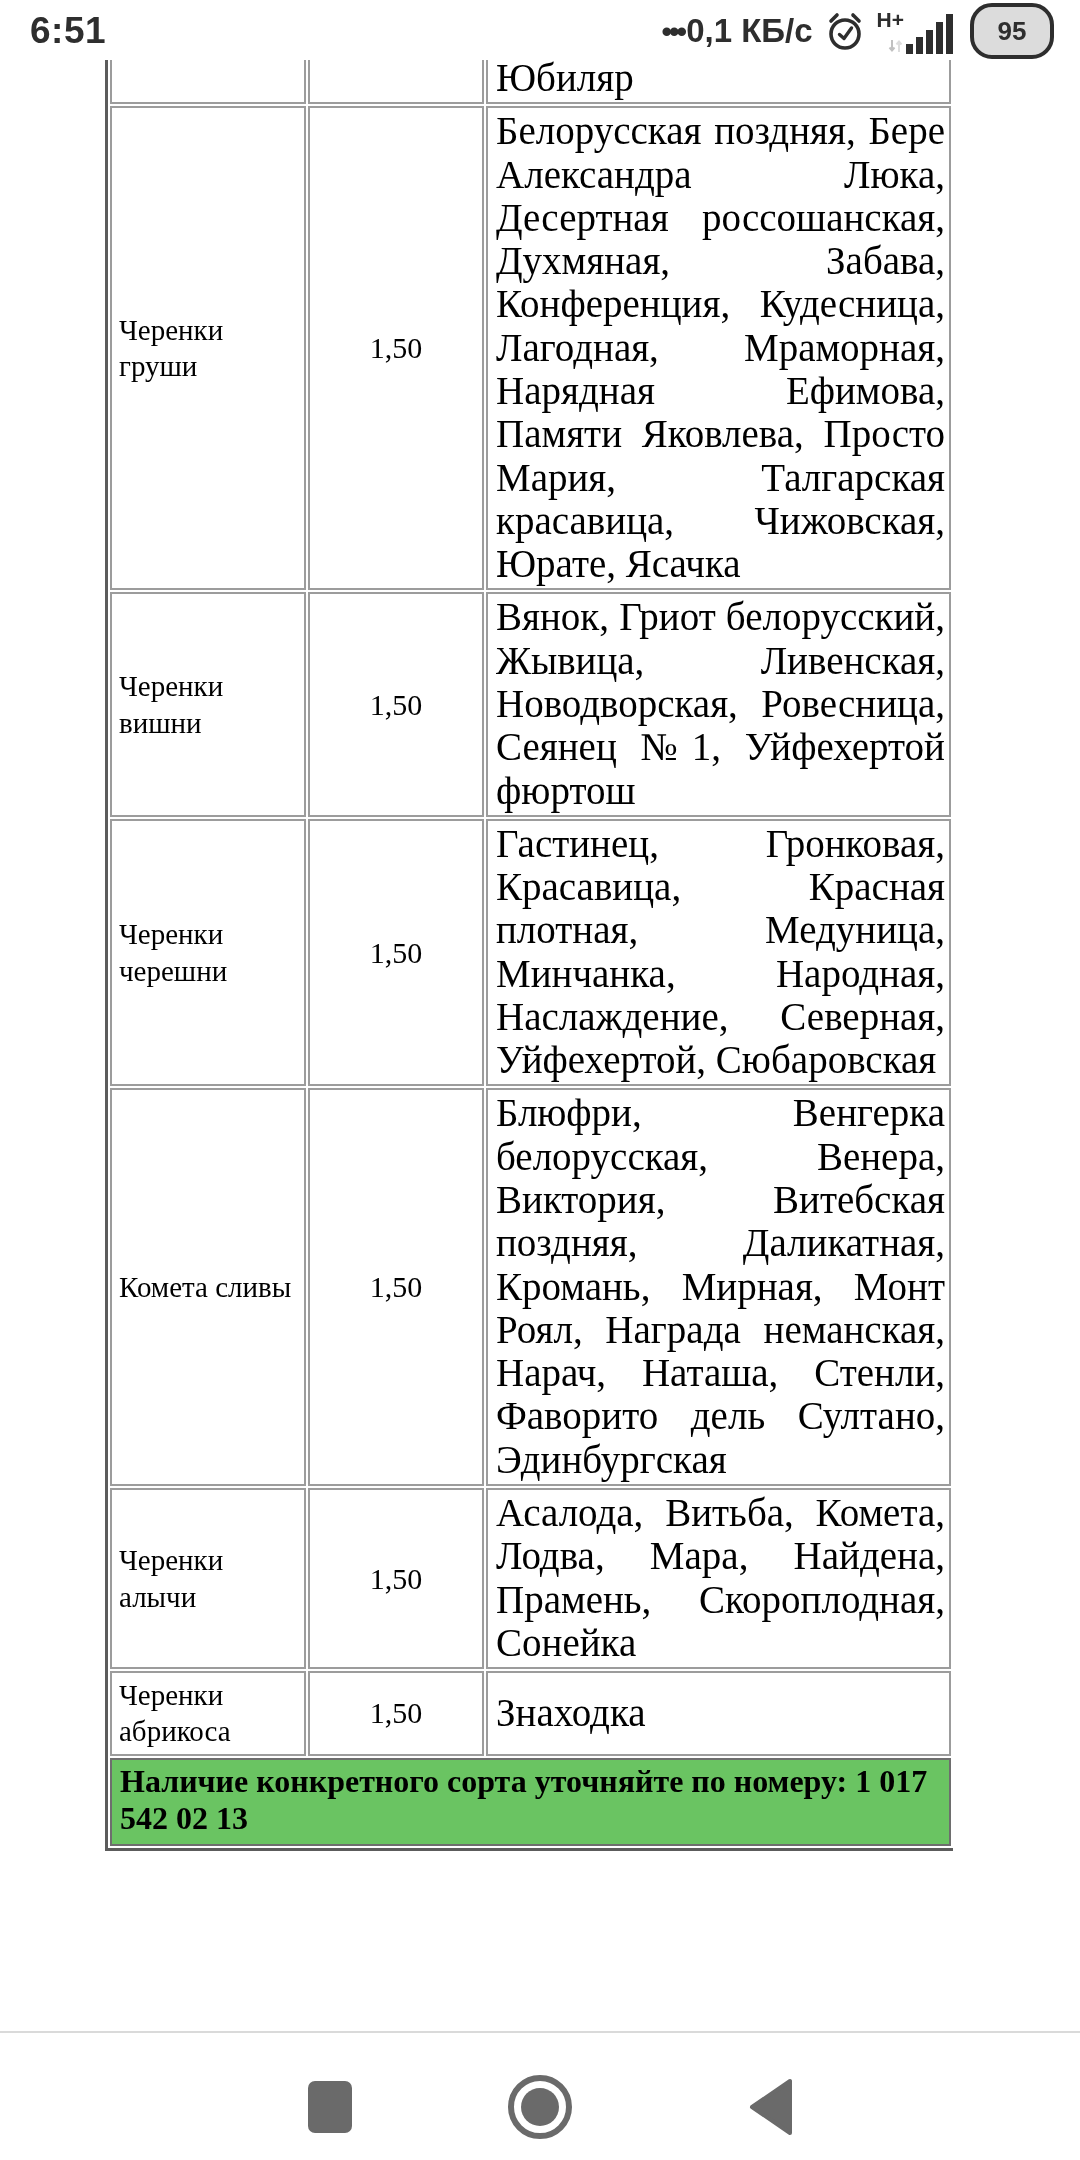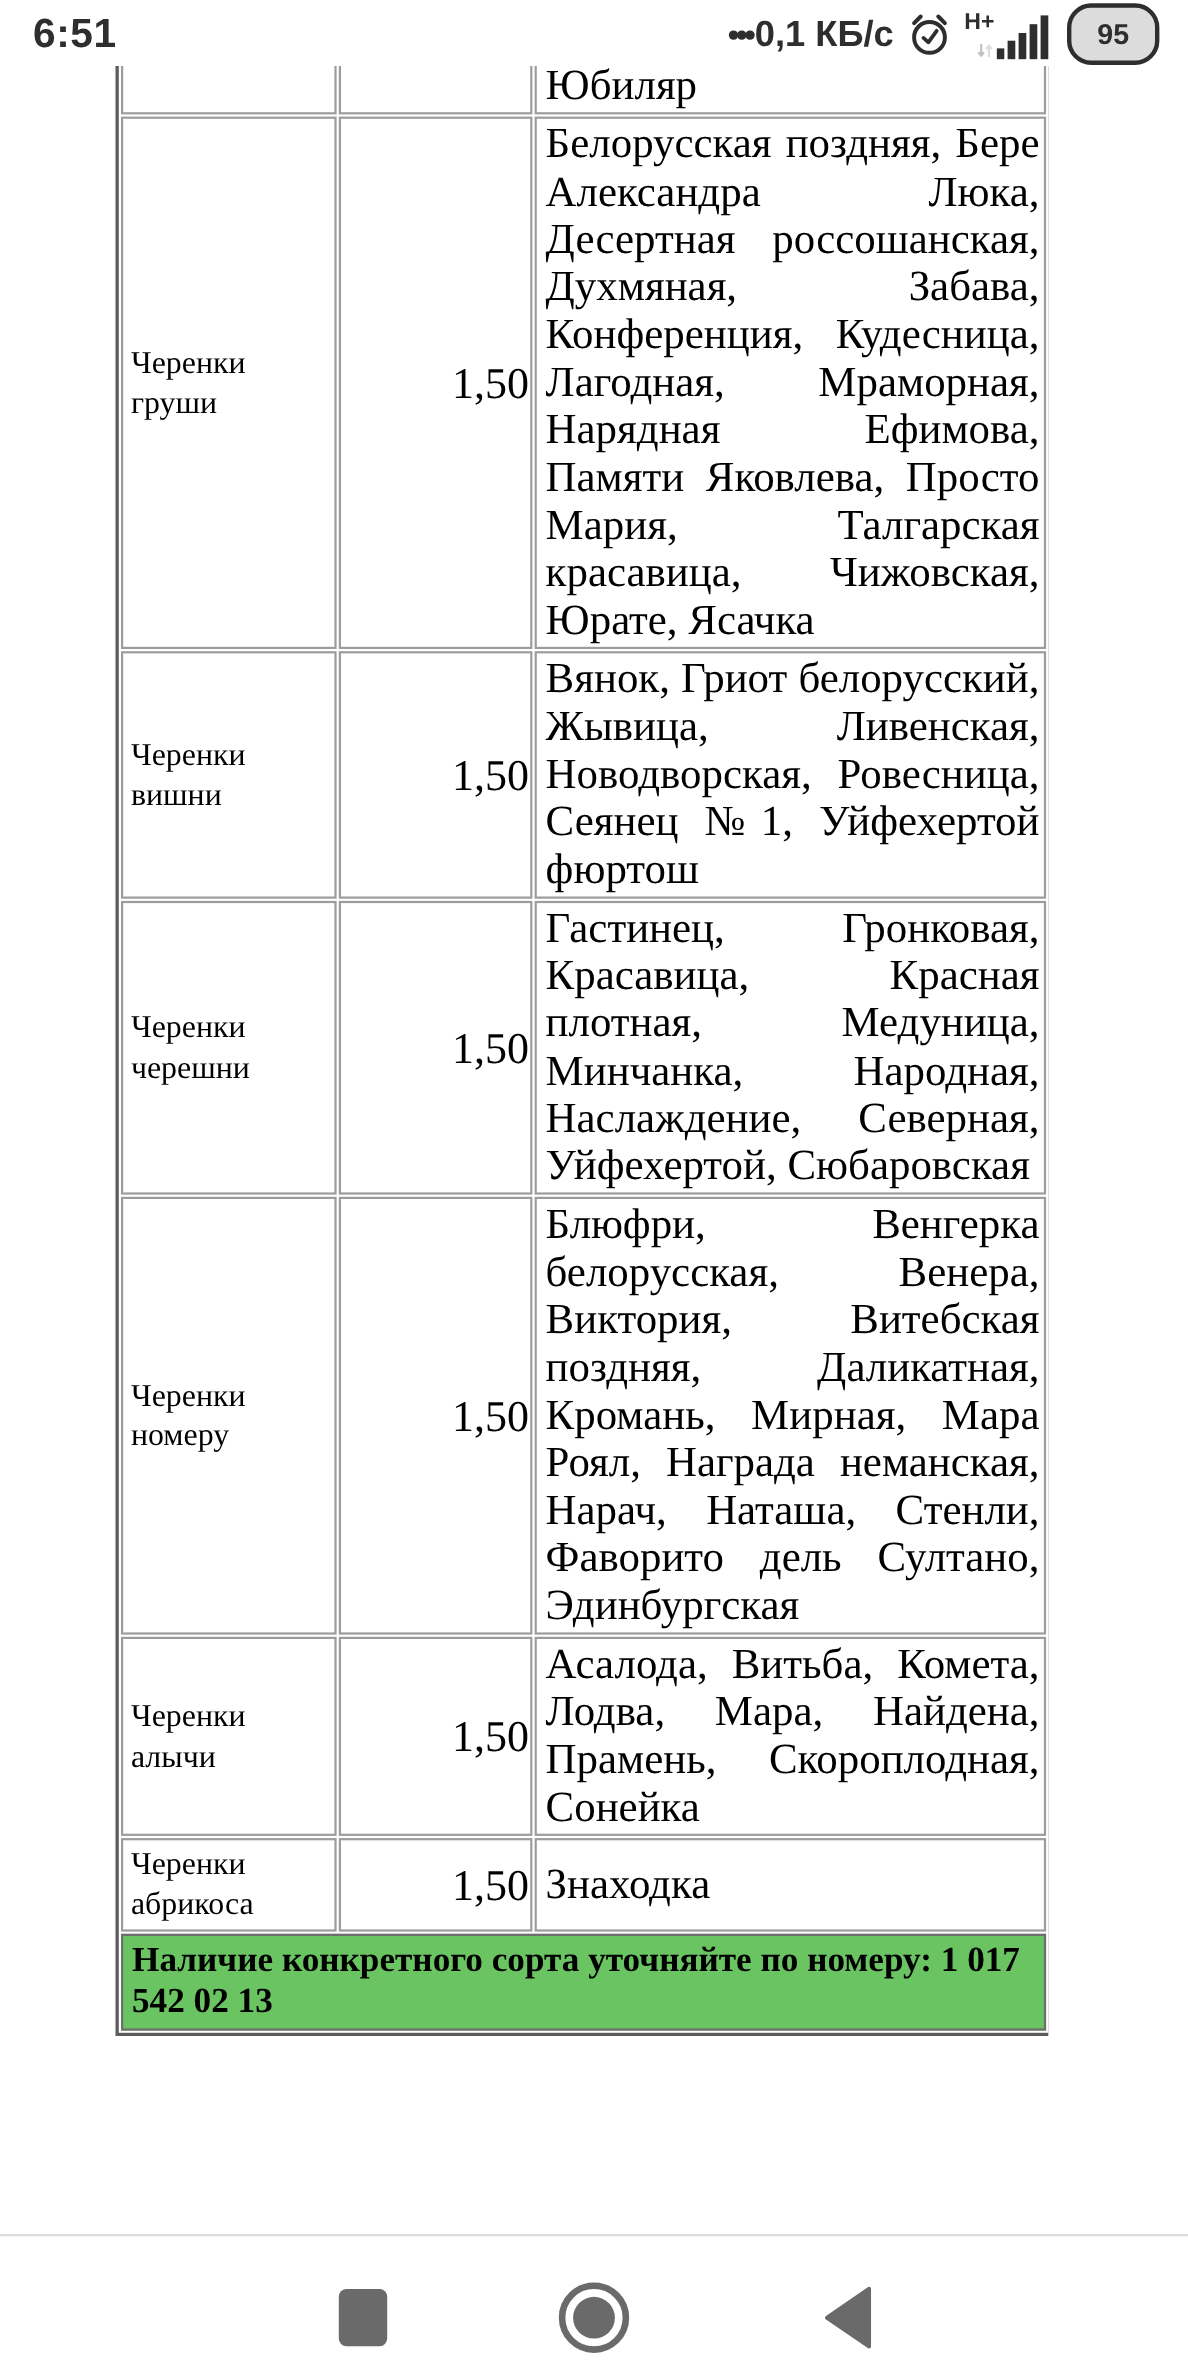--- a/index.html
+++ b/index.html
@@ -46,21 +46,21 @@
     border: 3px solid #5c5c5c;
     margin-top: -11px;
     background: #fff;
   }
   td { border: 2px solid #9c9c9c; box-sizing: border-box; background: #fff; }
   td.c-name {
     font-size: 29px; line-height: 1.25;
     padding: 4px 2px 4px 7px; vertical-align: middle;
   }
   td.c-price {
-    font-size: 40px; text-align: right; vertical-align: middle;
+    font-size: 30px; text-align: center; vertical-align: middle;
   }
   td.c-vars {
     font-size: 39px; line-height: 1.11;
     text-align: justify; text-justify: inter-word;
     padding: 1px 4px 3px 8px; vertical-align: middle;
   }
   tr.partial-row td { height: 50px; }
   tr.partial-row td.c-vars { vertical-align: top; padding-top: 0; }
   td.banner-cell {
     background: #6ac462;
@@ -141,23 +141,23 @@
     <td class="c-vars">Вянок, Гриот белорусский, Жывица, Ливенская, Новодворская, Ровесница, Сеянец №1, Уйфехертой фюртош</td>
   </tr>
 
   <tr>
     <td class="c-name">Черенки черешни</td>
     <td class="c-price">1,50</td>
     <td class="c-vars">Гастинец, Гронковая, Красавица, Красная плотная, Медуница, Минчанка, Народная, Наслаждение, Северная, Уйфехертой, Сюбаровская</td>
   </tr>
 
   <tr>
-    <td class="c-name">Черенки номеру</td>
+    <td class="c-name">Комета сливы</td>
     <td class="c-price">1,50</td>
-    <td class="c-vars">Блюфри, Венгерка белорусская, Венера, Виктория, Витебская поздняя, Даликатная, Кромань, Мирная, Мара Роял, Награда неманская, Нарач, Наташа, Стенли, Фаворито дель Султано, Эдинбургская</td>
+    <td class="c-vars">Блюфри, Венгерка белорусская, Венера, Виктория, Витебская поздняя, Даликатная, Кромань, Мирная, Монт Роял, Награда неманская, Нарач, Наташа, Стенли, Фаворито дель Султано, Эдинбургская</td>
   </tr>
 
   <tr>
     <td class="c-name">Черенки алычи</td>
     <td class="c-price">1,50</td>
     <td class="c-vars">Асалода, Витьба, Комета, Лодва, Мара, Найдена, Прамень, Скороплодная, Сонейка</td>
   </tr>
 
   <tr>
     <td class="c-name">Черенки абрикоса</td>

